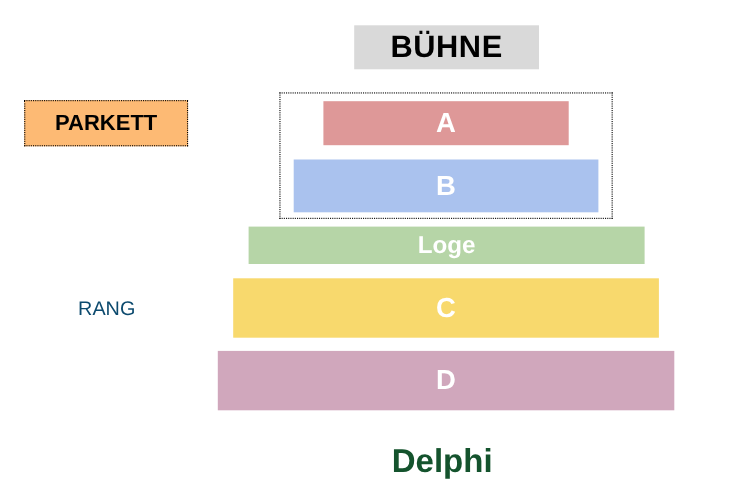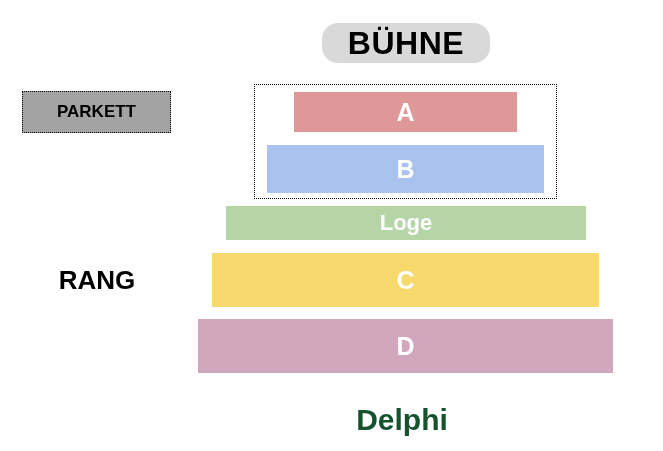--- a/index.html
+++ b/index.html
@@ -13,40 +13,39 @@
     width: 663px;
     height: 451px;
     background: #ffffff;
     overflow: hidden;
   }
   .stage {
     position: absolute;
     left: 322px; top: 23px;
     width: 168px; height: 40px;
     display: flex; align-items: center; justify-content: center;
-    font-size: 32px; font-weight: bold; color: #000000;
+    font-size: 28px; font-weight: bold; color: #000000;
     letter-spacing: 0.5px;
-    border-radius: 16px;
   }
   .parkett-box {
     position: absolute;
     left: 22px; top: 91px;
     width: 149px; height: 42px;
     border: 1px dotted #000000;
     box-sizing: border-box;
     display: flex; align-items: center; justify-content: center;
-    font-size: 17px; font-weight: bold; color: #000000;
-    background: #a3a3a3;
+    font-size: 20px; font-weight: bold; color: #000000;
+    background: #fdba74;
   }
   .rang-label {
     position: absolute;
     left: 37px; top: 268px;
     width: 120px; height: 24px;
     display: flex; align-items: center; justify-content: center;
-    font-size: 26px; font-weight: bold; color: #000000;
+    font-size: 18px; font-weight: normal; color: #0c4a6e;
   }
   .ab-container {
     position: absolute;
     left: 254px; top: 84px;
     width: 303px; height: 115px;
     border: 1px dotted #000000;
     box-sizing: border-box;
   }
   .section-row {
     position: absolute;

